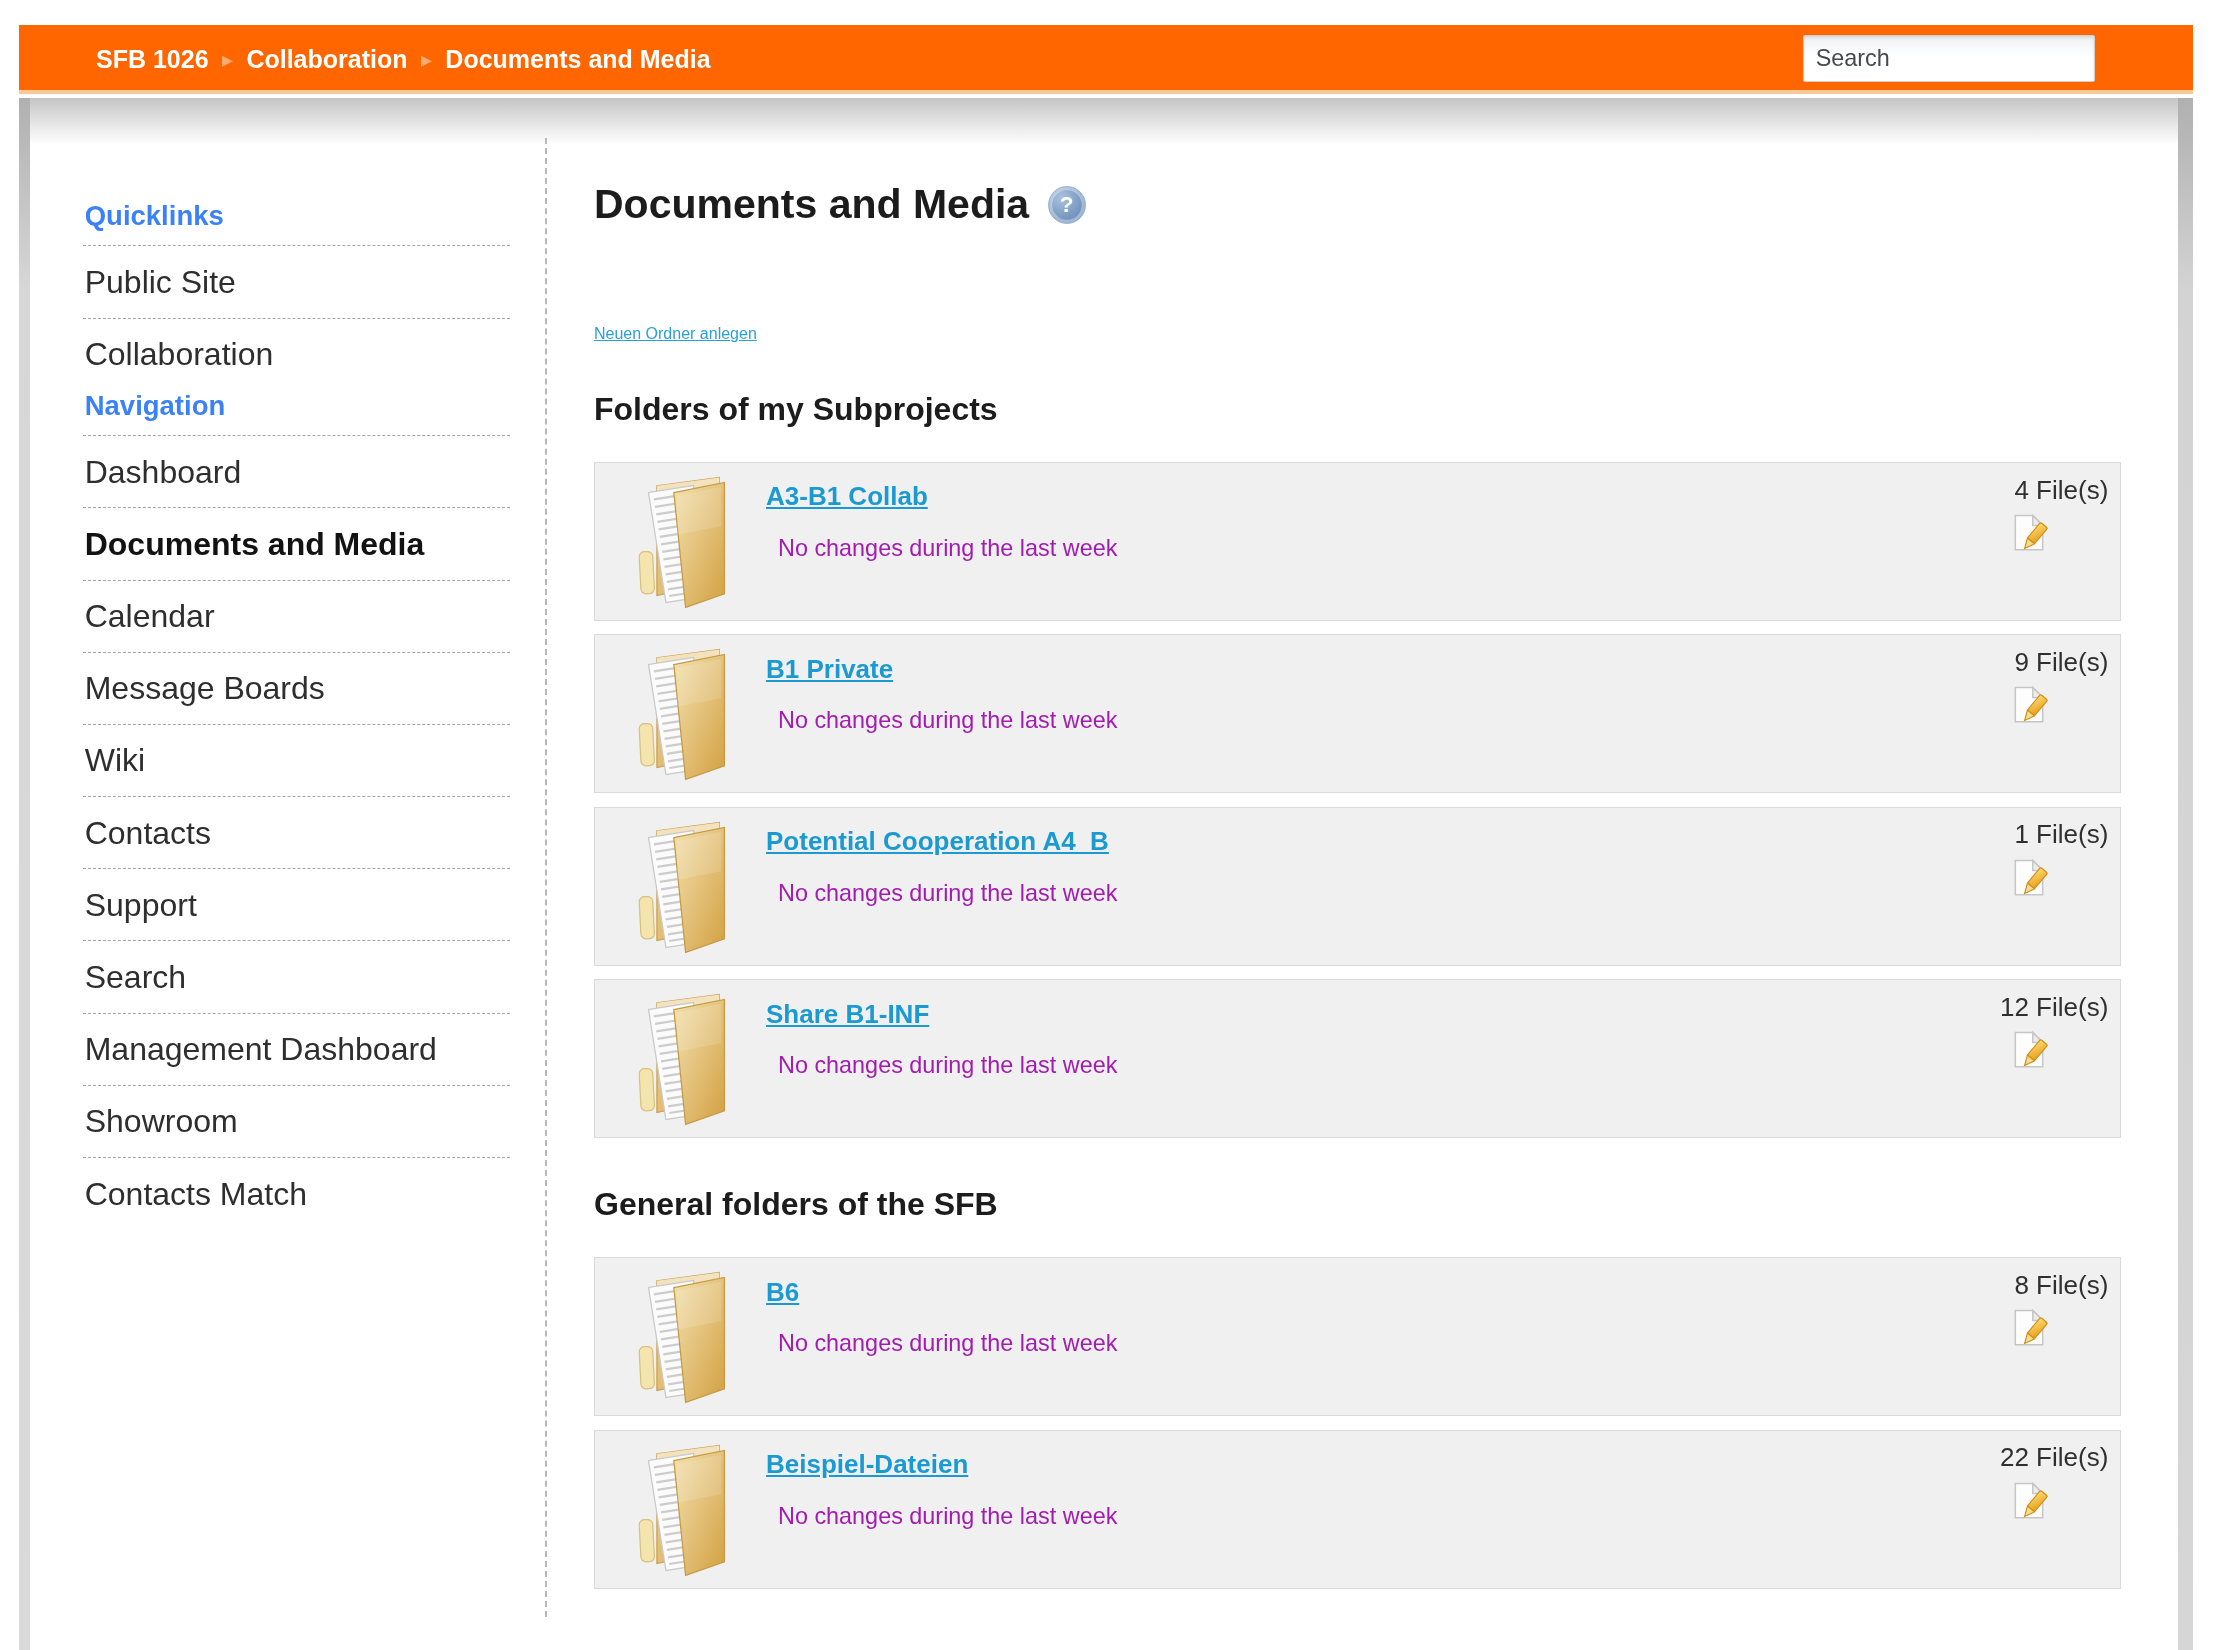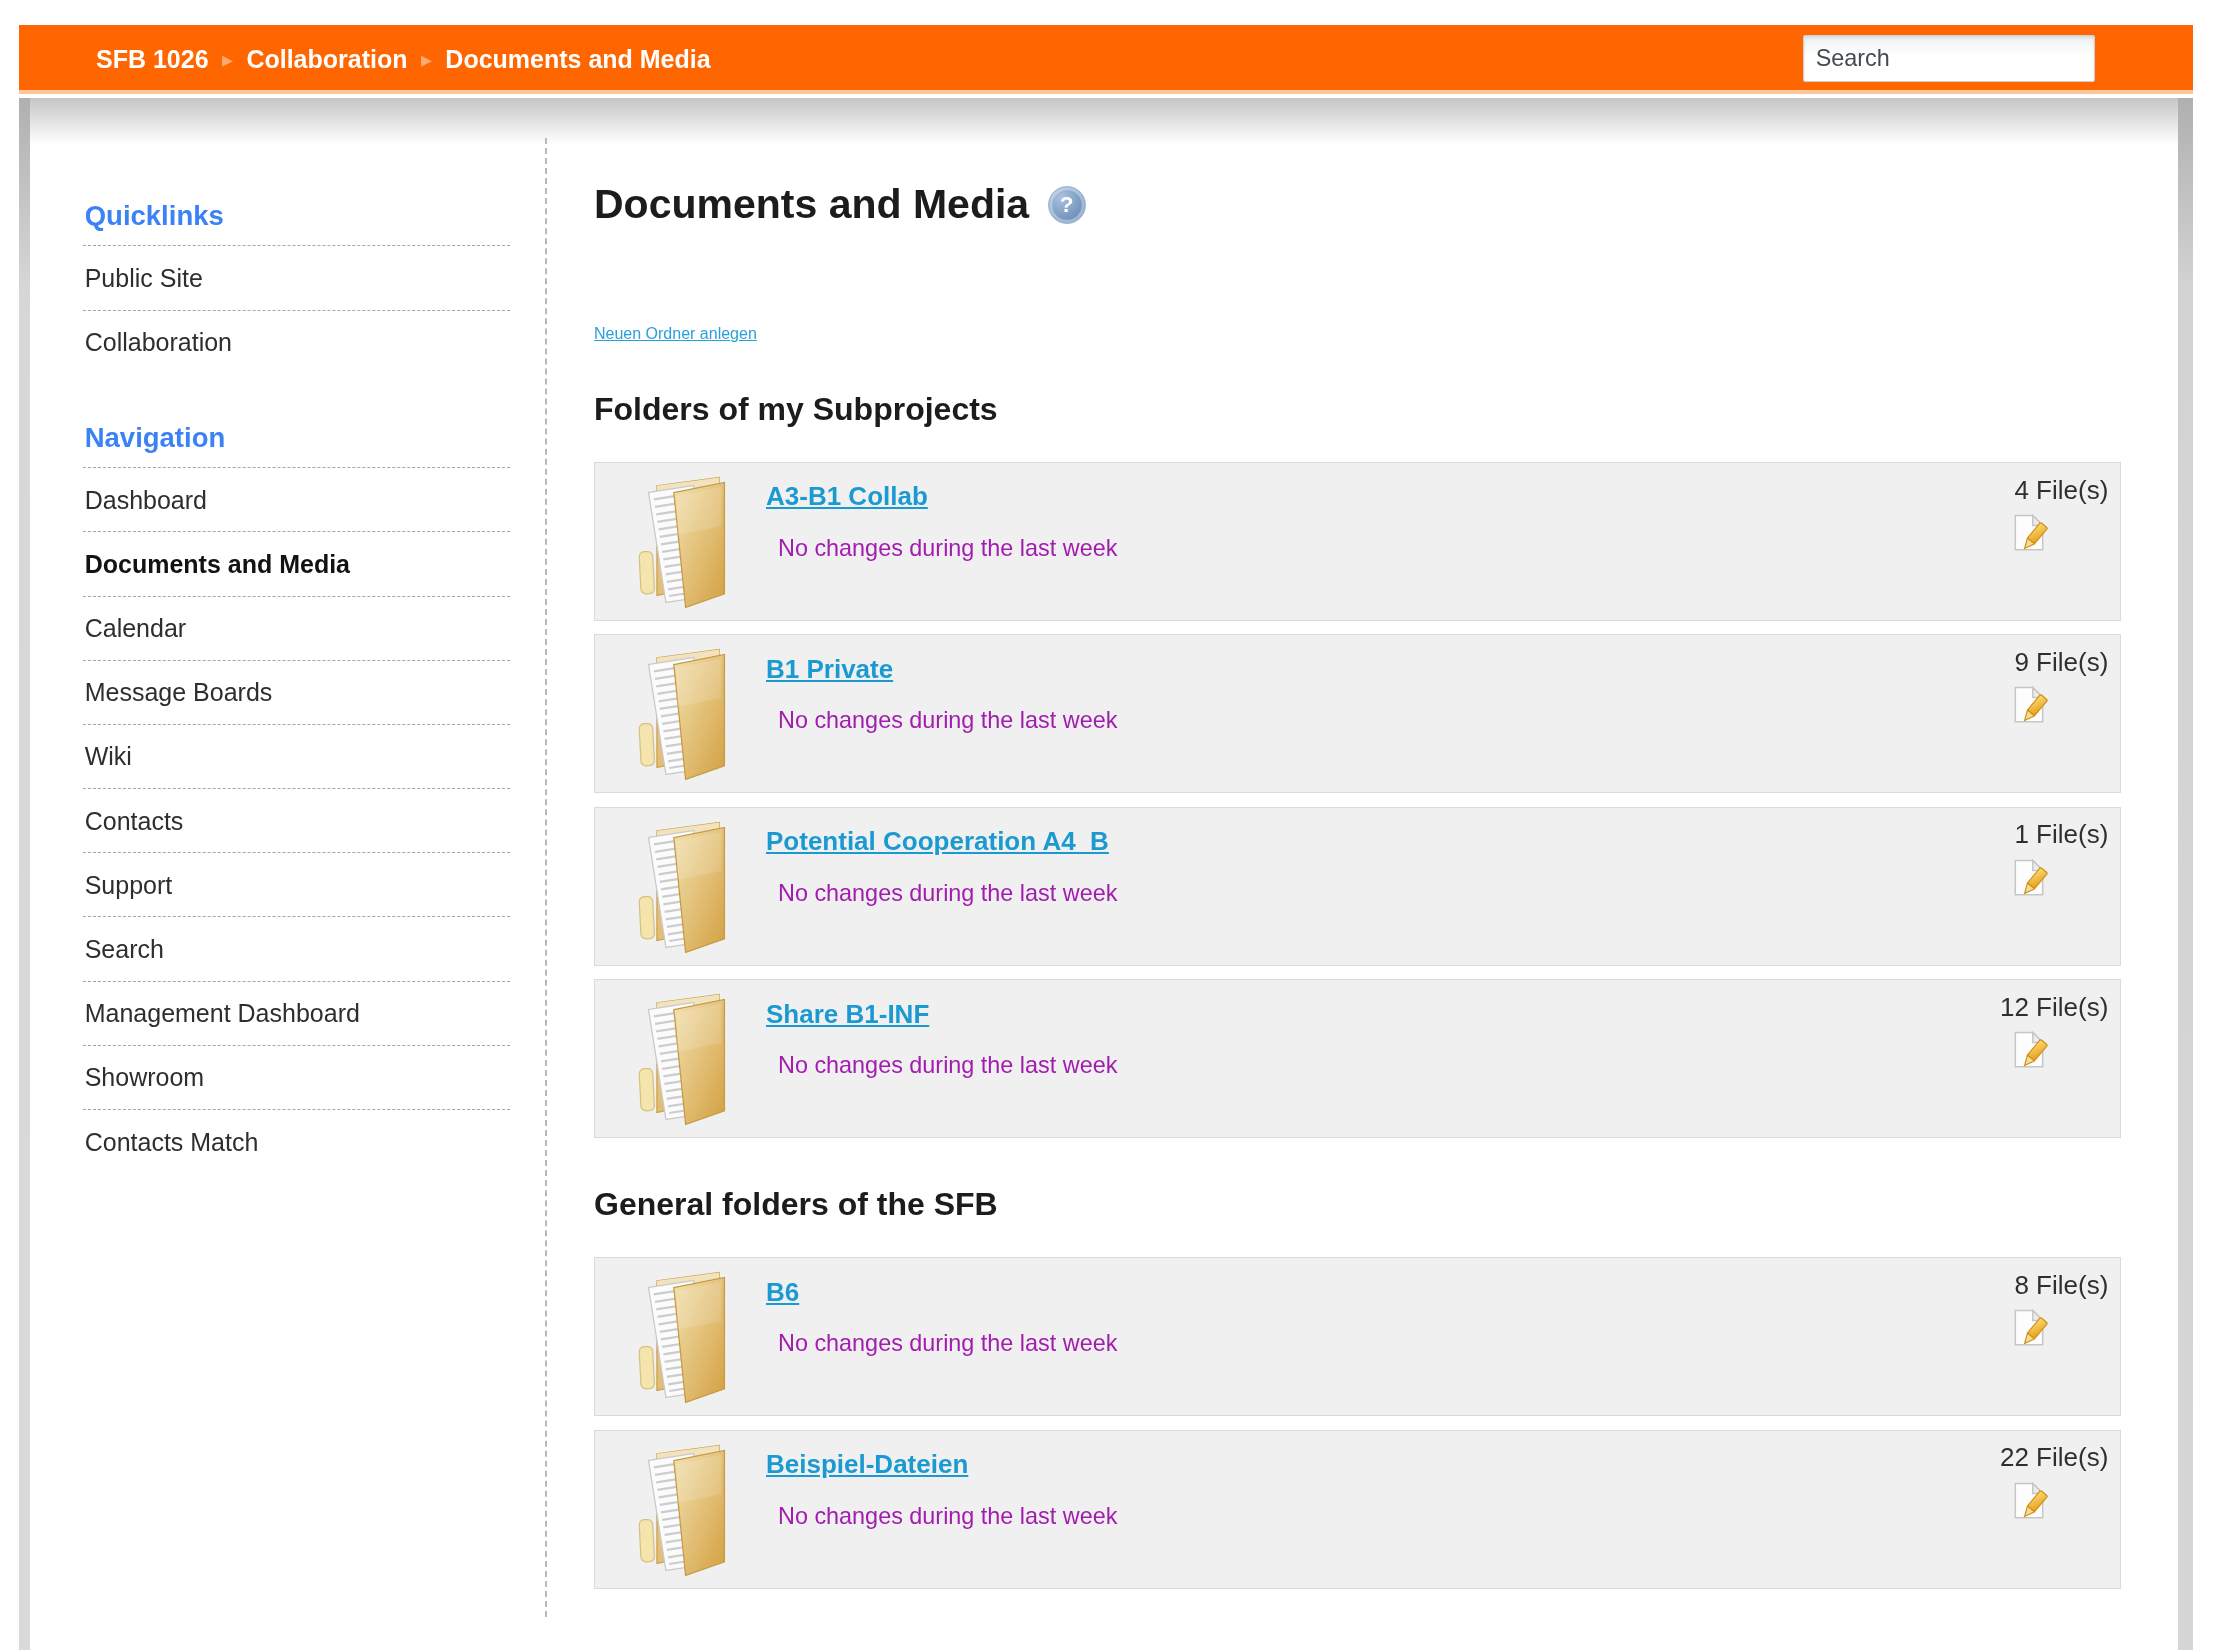--- a/index.html
+++ b/index.html
@@ -45,24 +45,24 @@
   }
 
   
   .sidebar { position:absolute; left:83px; top:200px; width:427px; }
   .side-section-title {
     font-size:27.5px; font-weight:bold; color:#3b82f6; margin:0 0 13.4px 1.7px;
   }
   .side-list { list-style:none; margin:0; padding:0; }
   .side-list li {
     border-top:1.7px dashed #a6a6a6; padding:17.5px 1.7px 16.7px;
-    font-size:25px; color:#2e2e2e; cursor:pointer;
+    font-size:32px; color:#2e2e2e; cursor:pointer;
   }
   .side-list li.active { font-weight:bold; color:#121212; }
-  .nav-block { margin-top:48px; }
+  .nav-block { }
 
   .v-divider {
     position:absolute; left:545px; top:138px; height:1479px; width:0;
     border-left:2.5px dashed #b8b8b8;
   }
 
   
   .main { position:absolute; left:594px; top:98px; width:1527px; }
   .page-title {
     margin:83px 0 0; font-size:41px; font-weight:bold; color:#1c1c1c;

